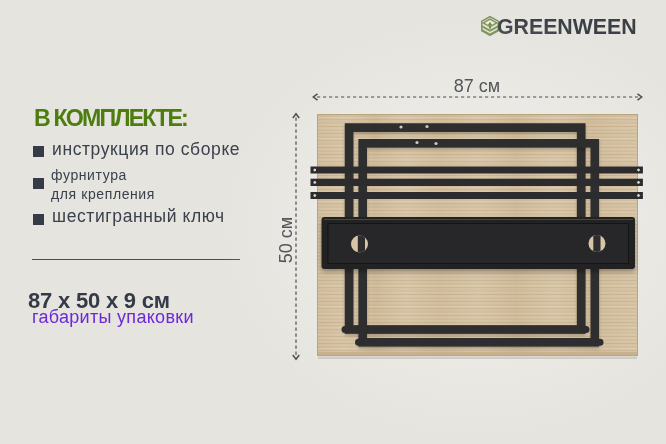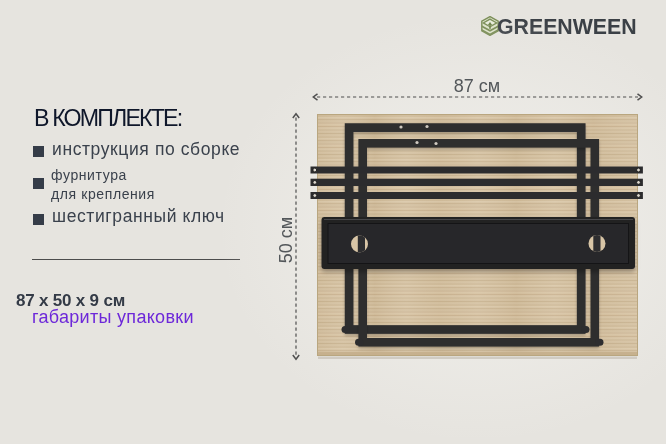--- a/index.html
+++ b/index.html
@@ -16,37 +16,37 @@
     <path d="M9 3.1 L15.7 6.9 L9 10.7 L2.3 6.9 Z" fill="#e7ecdb" stroke="#798c55" stroke-width="1.3"></path>
     <path d="M0.8 9.2 L9 13.7 L17.2 9.2 L17.2 11.2 L9 15.7 L0.8 11.2 Z" fill="#798c55"></path>
     <path d="M0.8 13.1 L9 17.6 L17.2 13.1 L17.2 14.8 L9 19.4 L0.8 14.8 Z" fill="#798c55"></path>
     <path d="M9 5.9 L11.2 8.9 L6.8 8.9 Z" fill="#6d8049"></path>
     <rect x="8.2" y="8.6" width="1.6" height="4.2" fill="#6d8049"></rect>
   </svg>
 
   <div class="abs" style="left:16px;top:1.3px;font-size:21.3px;font-weight:bold;letter-spacing:0px;color:#3b4046;">GREENWEEN</div>
 </div>
 
-<div class="abs" style="left:34px;top:105.9px;font-size:23.2px;line-height:24px;font-weight:normal;letter-spacing:-1.85px;color:#0f172a;">В КОМПЛЕКТЕ:</div>
+<div class="abs" style="left:34px;top:105.9px;font-size:23.2px;line-height:24px;font-weight:bold;letter-spacing:-1.85px;color:#4d7c0f;">В КОМПЛЕКТЕ:</div>
 
 <div class="abs" style="left:33px;top:146px;width:11px;height:11px;background:#353c48;"></div>
 
 <div class="abs" style="left:52px;top:140.4px;font-size:17.5px;line-height:18px;letter-spacing:0.6px;color:#3a414c;">инструкция по сборке</div>
 
 <div class="abs" style="left:33px;top:178px;width:11px;height:11px;background:#353c48;"></div>
 
 <div class="abs" style="left:51px;top:166.2px;font-size:14px;line-height:19px;letter-spacing:0.6px;color:#3a414c;">фурнитура<br>для крепления</div>
 
 <div class="abs" style="left:33px;top:213.5px;width:11px;height:11px;background:#353c48;"></div>
 
 <div class="abs" style="left:52px;top:206.5px;font-size:17.5px;line-height:18px;letter-spacing:0.6px;color:#3a414c;">шестигранный ключ</div>
 
 <div class="abs" style="left:32px;top:259px;width:208px;height:1px;background:#4c4c4c;"></div>
 
-<div class="abs" style="left:16px;top:290.7px;font-size:17px;line-height:19px;font-weight:bold;letter-spacing:-0.2px;color:#343b47;">87 х 50 х 9 см</div>
+<div class="abs" style="left:28px;top:290.7px;font-size:22px;line-height:19px;font-weight:bold;letter-spacing:-0.2px;color:#343b47;">87 х 50 х 9 см</div>
 
 <div class="abs" style="left:32px;top:307.9px;font-size:18px;line-height:19px;letter-spacing:0.3px;color:#6d28d9;">габариты упаковки</div>
 
 <svg class="abs" style="left:0;top:0" width="666" height="444" viewBox="0 0 666 444">
   <defs>
     <pattern id="wood" width="180" height="21" patternUnits="userSpaceOnUse">
       <rect width="180" height="21" fill="#d4c1a1"></rect>
       <path d="M0 0.5 H180" stroke="#c7b08e" stroke-width="0.9" opacity="0.8"></path>
       <path d="M0 2.2 H180" stroke="#dccaac" stroke-width="1" opacity="0.9"></path>
       <path d="M0 4 H180" stroke="#cdb797" stroke-width="0.9" opacity="0.85"></path>

